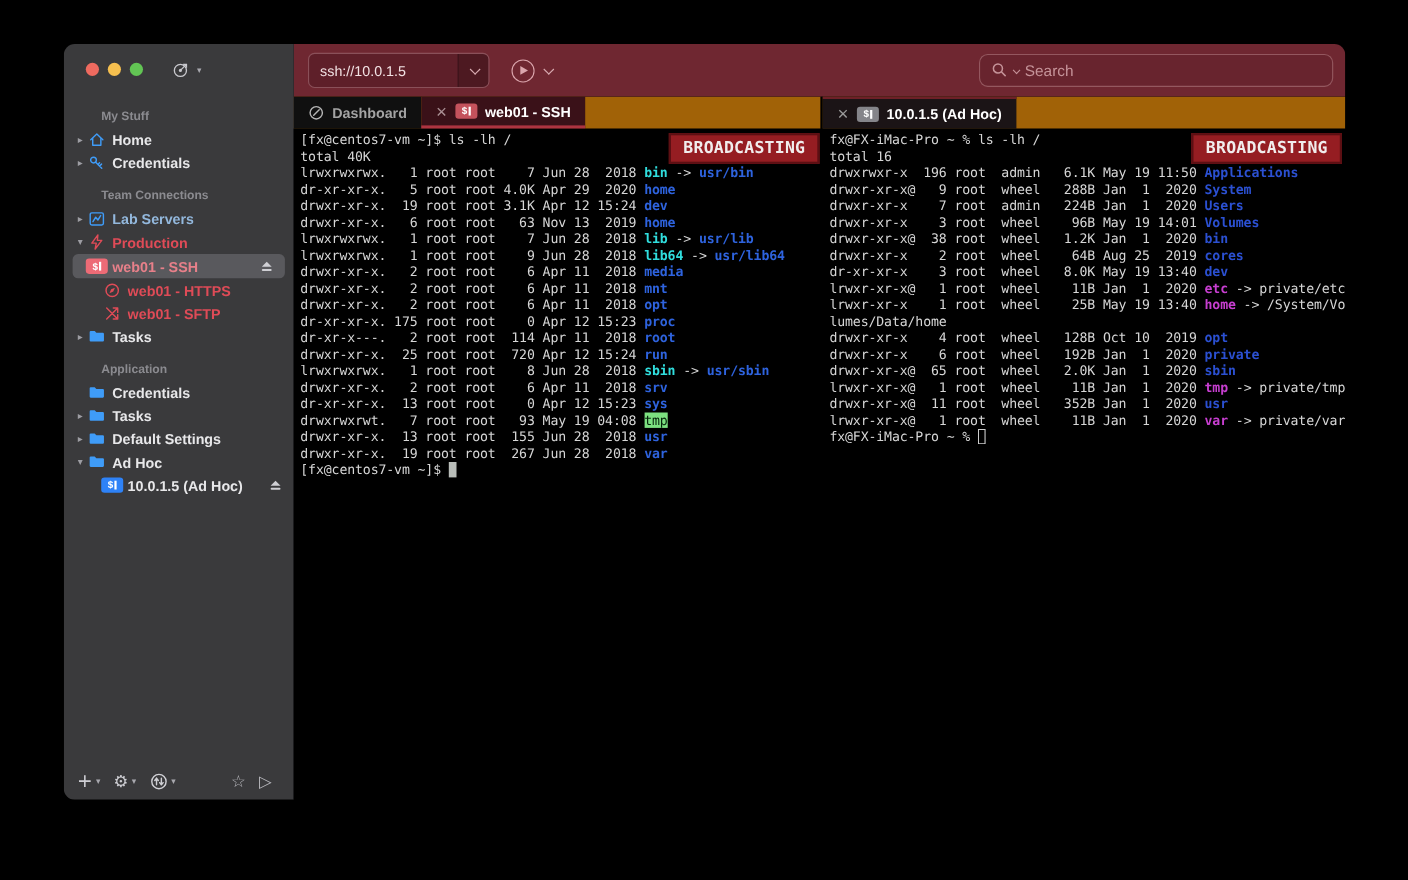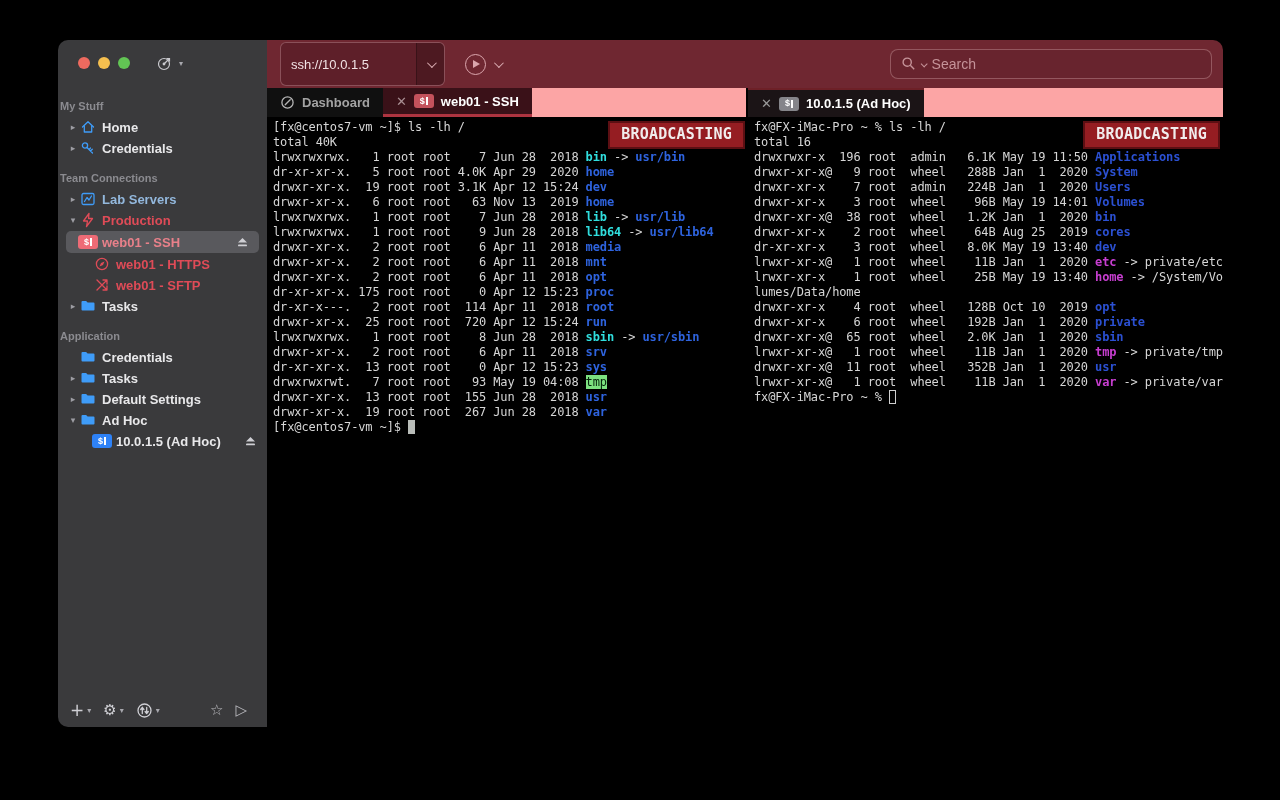--- a/index.html
+++ b/index.html
@@ -11,21 +11,21 @@
             box-shadow:0 25px 70px rgba(0,0,0,.7); background:#000; }
 
   
   .sidebar { width:209px; flex:0 0 209px; background:#3a3a3c; position:relative;
              color:#e6e6e8; font-size:13px; }
   .traffic-row { height:46px; display:flex; align-items:center; padding-left:20px; }
   .tl { width:12px; height:12px; border-radius:50%; margin-right:8px; }
   .tl.red { background:#ee6a5f; } .tl.yellow { background:#f5bf4f; } .tl.green { background:#62c554; }
   .target-group { margin-left:18px; display:flex; align-items:center; gap:6px; color:#c9c9ce; }
 
-  .section-title { color:#8b8b90; font-size:11px; font-weight:700; margin:14px 0 5px 2px; }
+  .section-title { color:#8b8b90; font-size:11px; font-weight:700; margin:14px 0 5px 34px; }
   .srow { height:20px; display:flex; align-items:center; padding-left:8px; margin:1px 0; }
   .srow .chev-cell { width:14px; font-size:9px; color:#9d9da3; text-align:center; flex:0 0 14px; }
   .srow .sicon { width:16px; height:16px; flex:0 0 16px; margin-right:6px; display:flex;
                  align-items:center; justify-content:center; }
   .srow .slabel { font-weight:600; white-space:nowrap; overflow:hidden; }
   .srow.lvl2 { padding-left:22px; }
   .srow.selected { background:#59595d; border-radius:5px; margin:1px 8px; padding-left:0;
                    height:22px; }
   .srow.selected .chev-cell { width:14px; }
   .lbl-default { color:#e8e8ea; } .lbl-blue { color:#93b8dd; } .lbl-red { color:#df4b57; }
@@ -41,21 +41,21 @@
                  align-items:center; padding:0 12px; color:#cfcfd4; gap:4px; }
   .fgroup { display:flex; align-items:center; gap:3px; margin-right:8px; }
   .fchev { font-size:8px; color:#a8a8ae; }
   .fspacer { flex:1; }
   .ficon-txt { font-size:15px; line-height:1; font-family:"DejaVu Sans", sans-serif; }
 
   
   .main { flex:1; display:flex; flex-direction:column; min-width:0; }
   .topbar { height:48px; flex:0 0 48px; background:#6f2731; display:flex; align-items:center;
             padding-left:13px; }
-  .combo { width:165px; height:44px; background:#5e1f29; border:1px solid rgba(255,210,215,.28);
+  .combo { width:165px; height:32px; background:#5e1f29; border:1px solid rgba(255,210,215,.28);
            border-radius:6px; display:flex; align-items:center; overflow:hidden; }
   .combo .combo-text { flex:1; padding-left:10px; color:#f2e2e4; font-size:13px; white-space:nowrap; }
   .combo .combo-drop { width:28px; height:100%; background:rgba(0,0,0,.18);
            border-left:1px solid rgba(0,0,0,.25); display:flex; align-items:center; justify-content:center; }
   .chevron { width:7px; height:7px; border-right:1.6px solid #d9abb1; border-bottom:1.6px solid #d9abb1;
              transform:rotate(45deg) translateY(-2px); }
   .play-group { margin-left:20px; display:flex; align-items:center; gap:8px; }
   .play-circle { width:21px; height:21px; border:1.5px solid #dba6ad; border-radius:50%;
                  display:flex; align-items:center; justify-content:center; }
   .play-circle .tri { width:0; height:0; border-left:7px solid #dba6ad; border-top:4.5px solid transparent;
@@ -70,21 +70,21 @@
   .search .chevron { border-color:#c59399; margin-right:6px; transform:rotate(45deg) translateY(-1px);
             width:5px; height:5px; }
 
   
   .content { flex:1; display:flex; min-height:0; background:#000; }
   .pane { display:flex; flex-direction:column; min-width:0; }
   .pane.left { width:479px; flex:0 0 479px; }
   .divider { width:2px; flex:0 0 2px; background:#000; }
   .pane.right { flex:1; }
 
-  .tabbar { height:29px; flex:0 0 29px; background:#fca5a5; display:flex; align-items:stretch; }
+  .tabbar { height:29px; flex:0 0 29px; background:#a16207; display:flex; align-items:stretch; }
   .tab { display:flex; align-items:center; gap:7px; padding:0 13px; font-size:13px; font-weight:700;
          color:#a3a3a3; }
   .tab.dashboard { background:#101010; }
   .tab.active-red { background:#3a1118; color:#fff; border-bottom:3px solid #ad3440; }
   .tab.active-plain { background:#1b1416; color:#fff; border-top:2px solid #6d2027; }
   .tab .close { color:#a98f93; font-size:13px; font-weight:400; }
   .tab.active-plain .close { color:#9a9a9a; }
 
   .terminal { flex:1; position:relative; background:#000; padding:3px 0 0 6px;
               font-family:"DejaVu Sans Mono", monospace; font-size:12px; line-height:15px;

